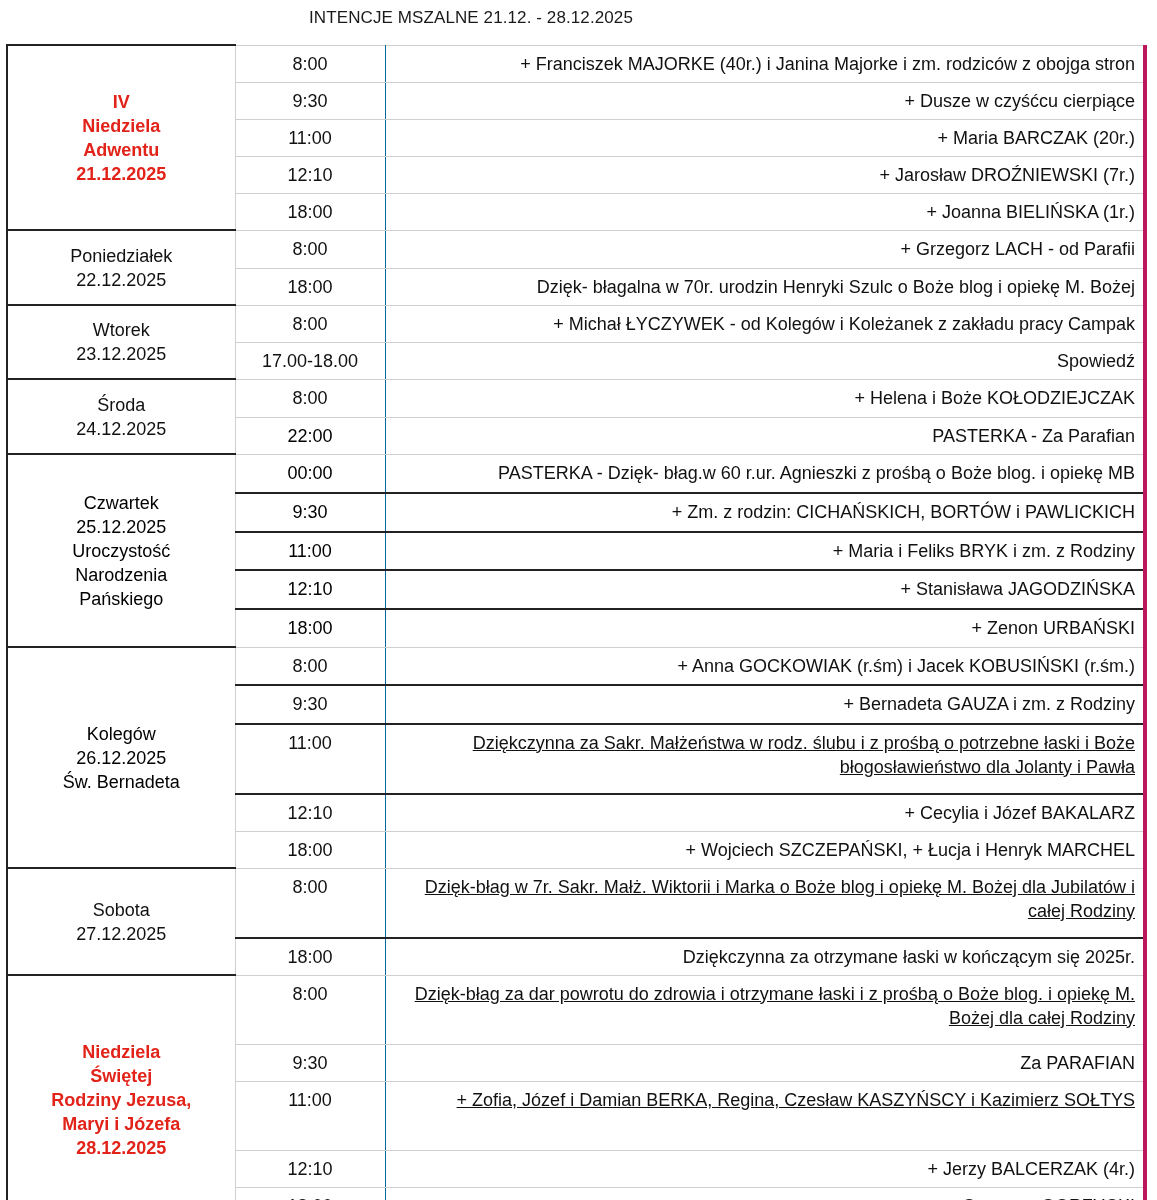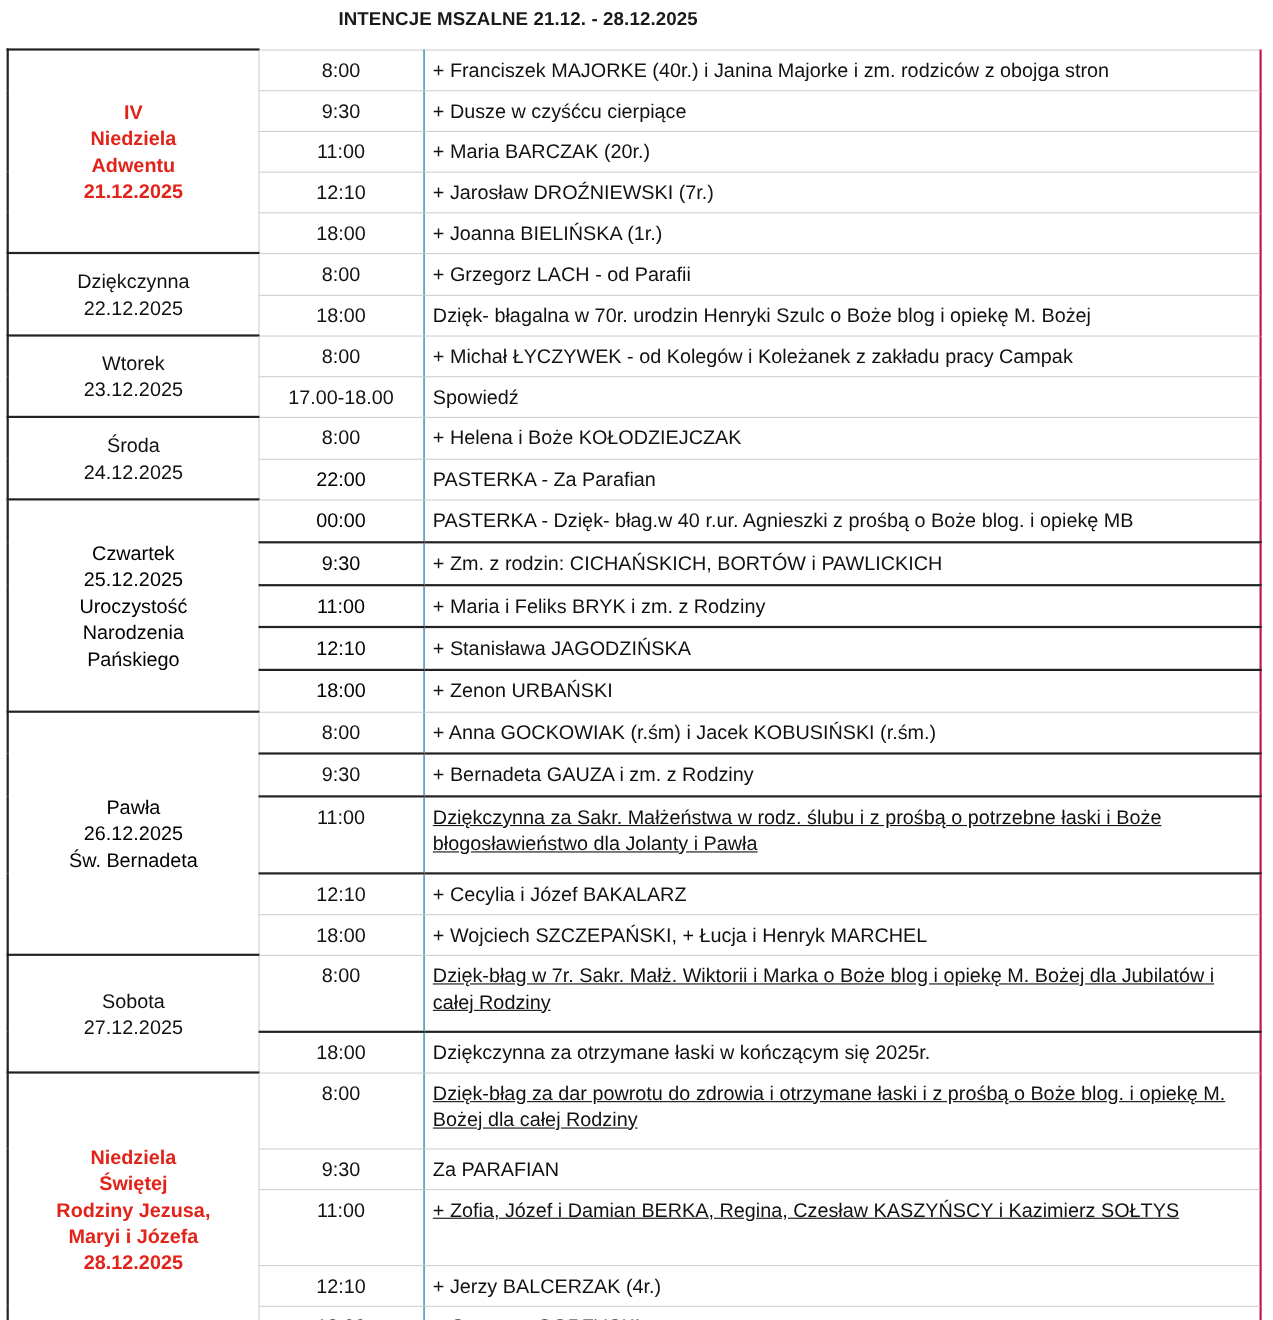--- a/index.html
+++ b/index.html
@@ -1,32 +1,32 @@
 <!DOCTYPE html>
 <html><head>
 <meta charset="utf-8">
 <style>
   html, body { margin: 0; padding: 0; background: #ffffff; }
   body { width: 1157px; height: 1200px; position: relative; overflow: hidden;
          font-family: "Liberation Sans", sans-serif; color: #111111; }
   .title { position: absolute; top: 8px; left: 0; width: 942px; text-align: center;
-           font-size: 17px; letter-spacing: 0.1px; color: #1a1a1a; font-weight: bold; }
+           font-size: 17px; letter-spacing: 0.1px; color: #1a1a1a; }
   table.sched { position: absolute; top: 44px; left: 6px; width: 1141px;
                 border-collapse: collapse; table-layout: fixed; font-size: 18px; }
   table.sched td { padding: 0 8px; vertical-align: middle; line-height: 24px; }
   col.c-day { width: 228px; }
   col.c-time { width: 150px; }
   col.c-int { width: auto; }
   td.day { text-align: center; vertical-align: top; padding-top: 12px;
            border-left: 2px solid #222; border-bottom: 2px solid #222; border-right: 1px solid #cfcfcf; }
   td.day.mid { vertical-align: middle; padding-top: 0; }
   td.day.bold { font-weight: bold; }
   td.day span { display: block; }
   td.time { text-align: center; border-bottom: 1px solid #cfcfcf; border-right: 1px solid #0369a1; }
-  td.int { border-bottom: 1px solid #cfcfcf; border-right: 2px solid #be185d; padding-left: 6px; }
+  td.int { border-bottom: 1px solid #cfcfcf; border-right: 4px solid #be185d; padding-left: 6px; text-align: right; }
   tr.thick td.time, tr.thick td.int { border-bottom: 2px solid #222; }
   tr.h37 td { height: 36px; }
   tr.h38 td { height: 37px; }
   tr.h2 td { height: 62px; }
   tr.h2 td.time { vertical-align: top; padding-top: 6px; }
   tr.h2 td.int { vertical-align: top; padding-top: 6px; text-decoration: underline; }
   .red { color: #000000; }
   .bred { color: #e2231a; }
   tr.first td { border-top: 2px solid #222; }
   tr.first td.time, tr.first td.int { border-top: 1px solid #cfcfcf; }
@@ -64,21 +64,21 @@
       <tr class="h37">
         <td class="time">12:10</td>
         <td class="int">+ Jarosław DROŹNIEWSKI (7r.)</td>
       </tr>
       <tr class="h37">
         <td class="time">18:00</td>
         <td class="int">+ Joanna BIELIŃSKA (1r.)</td>
       </tr>
       <tr class="h38">
         <td class="day" rowspan="2">
-          <span>Dziękczynna</span>
+          <span>Poniedziałek</span>
           <span>22.12.2025</span>
         </td>
         <td class="time">8:00</td>
         <td class="int">+ Grzegorz LACH - od Parafii</td>
       </tr>
       <tr class="h37">
         <td class="time">18:00</td>
         <td class="int">Dzięk- błagalna w 70r. urodzin Henryki Szulc o Boże blog i opiekę M. Bożej</td>
       </tr>
       <tr class="h37">
@@ -107,41 +107,41 @@
       </tr>
       <tr class="h38 thick">
         <td class="day red" rowspan="5">
           <span>Czwartek</span>
           <span>25.12.2025</span>
           <span>Uroczystość</span>
           <span>Narodzenia</span>
           <span>Pańskiego</span>
         </td>
         <td class="time red">00:00</td>
-        <td class="int">PASTERKA - Dzięk- błag.w 40 r.ur. Agnieszki z prośbą o Boże blog. i opiekę MB</td>
+        <td class="int">PASTERKA - Dzięk- błag.w 60 r.ur. Agnieszki z prośbą o Boże blog. i opiekę MB</td>
       </tr>
       <tr class="h38 thick">
         <td class="time red">9:30</td>
         <td class="int">+ Zm. z rodzin: CICHAŃSKICH, BORTÓW i PAWLICKICH</td>
       </tr>
       <tr class="h37 thick">
         <td class="time red">11:00</td>
         <td class="int">+ Maria i Feliks BRYK i zm. z Rodziny</td>
       </tr>
       <tr class="h38 thick">
         <td class="time red">12:10</td>
         <td class="int">+ Stanisława JAGODZIŃSKA</td>
       </tr>
       <tr class="h38">
         <td class="time red">18:00</td>
         <td class="int">+ Zenon URBAŃSKI</td>
       </tr>
       <tr class="h37 thick">
         <td class="day red" rowspan="5">
-          <span>Pawła</span>
+          <span>Kolegów</span>
           <span>26.12.2025</span>
           <span>Św. Bernadeta</span>
         </td>
         <td class="time">8:00</td>
         <td class="int">+ Anna GOCKOWIAK (r.śm) i Jacek KOBUSIŃSKI (r.śm.)</td>
       </tr>
       <tr class="h38 thick">
         <td class="time">9:30</td>
         <td class="int">+ Bernadeta GAUZA i zm. z Rodziny</td>
       </tr>

